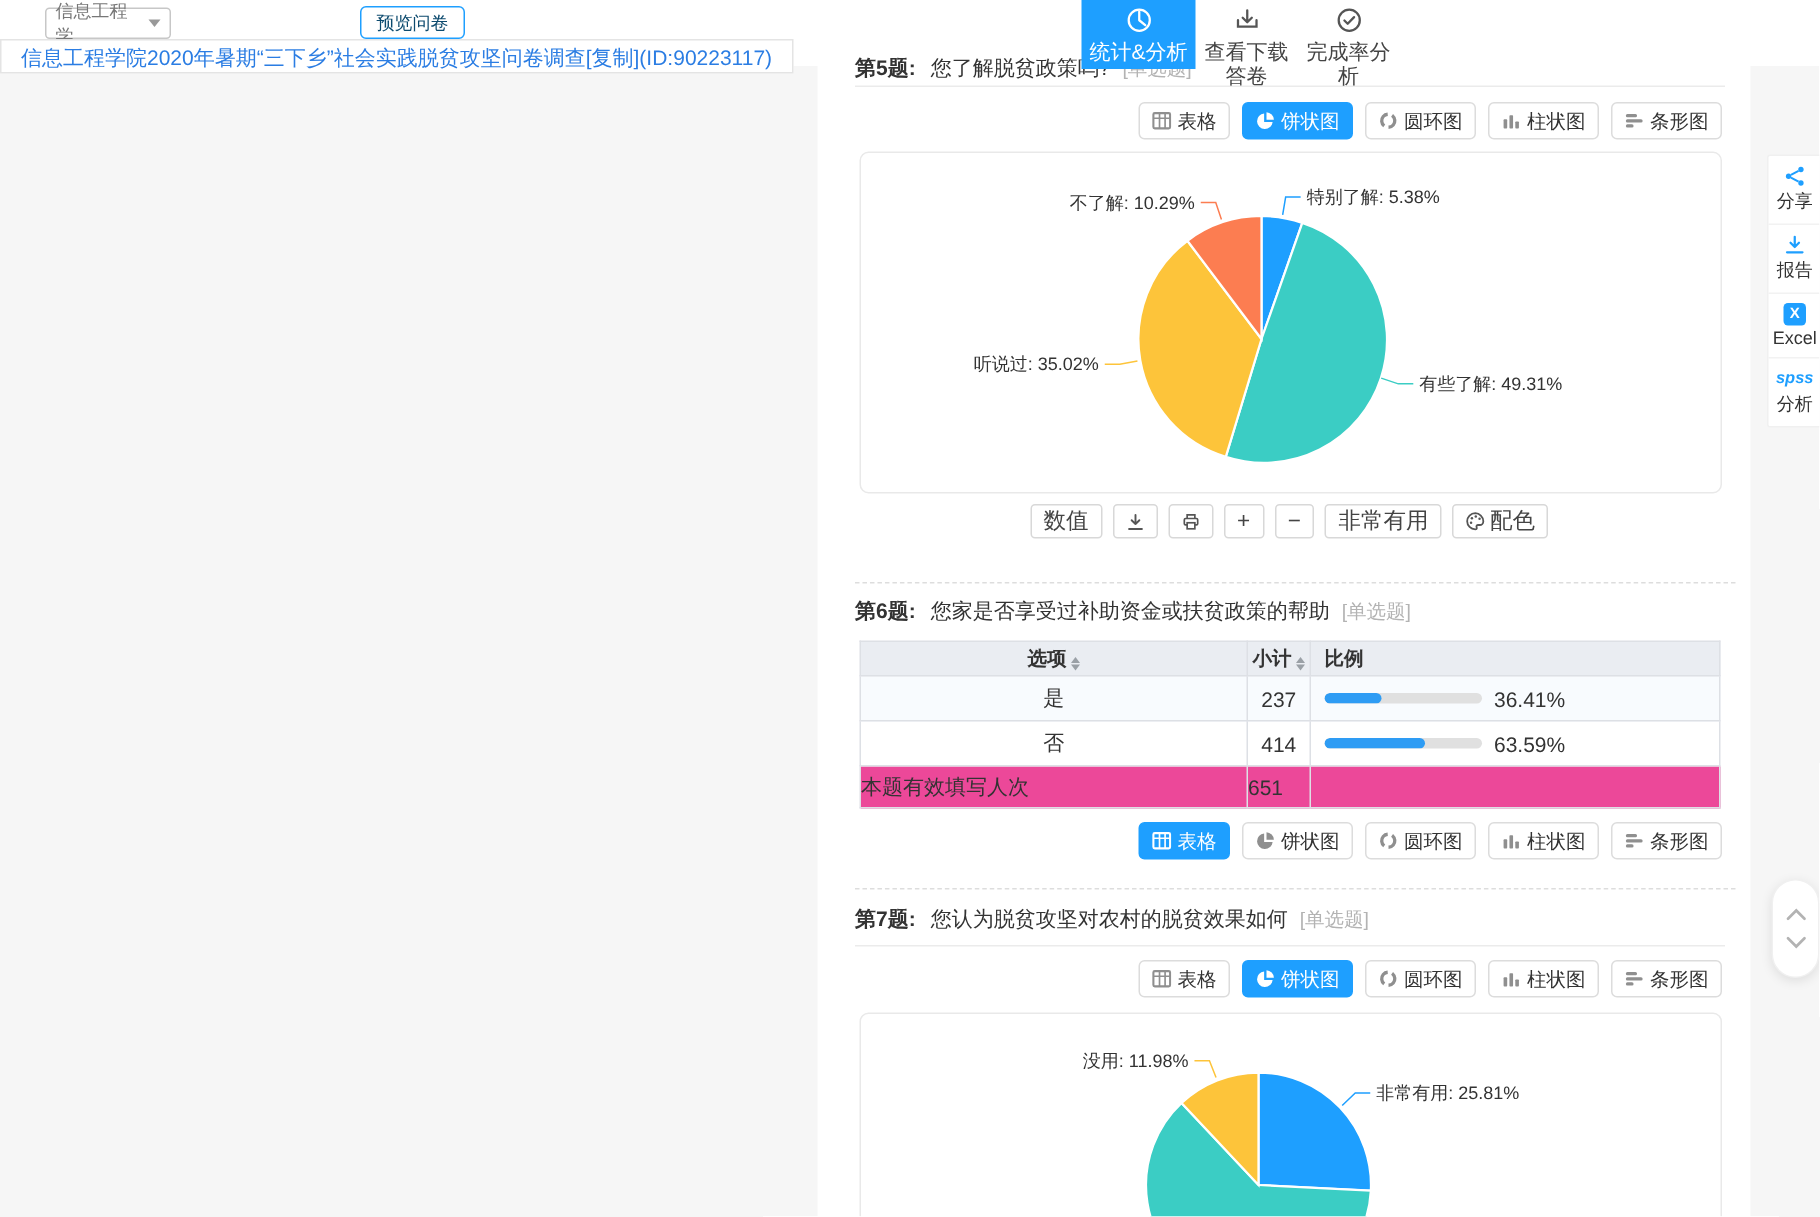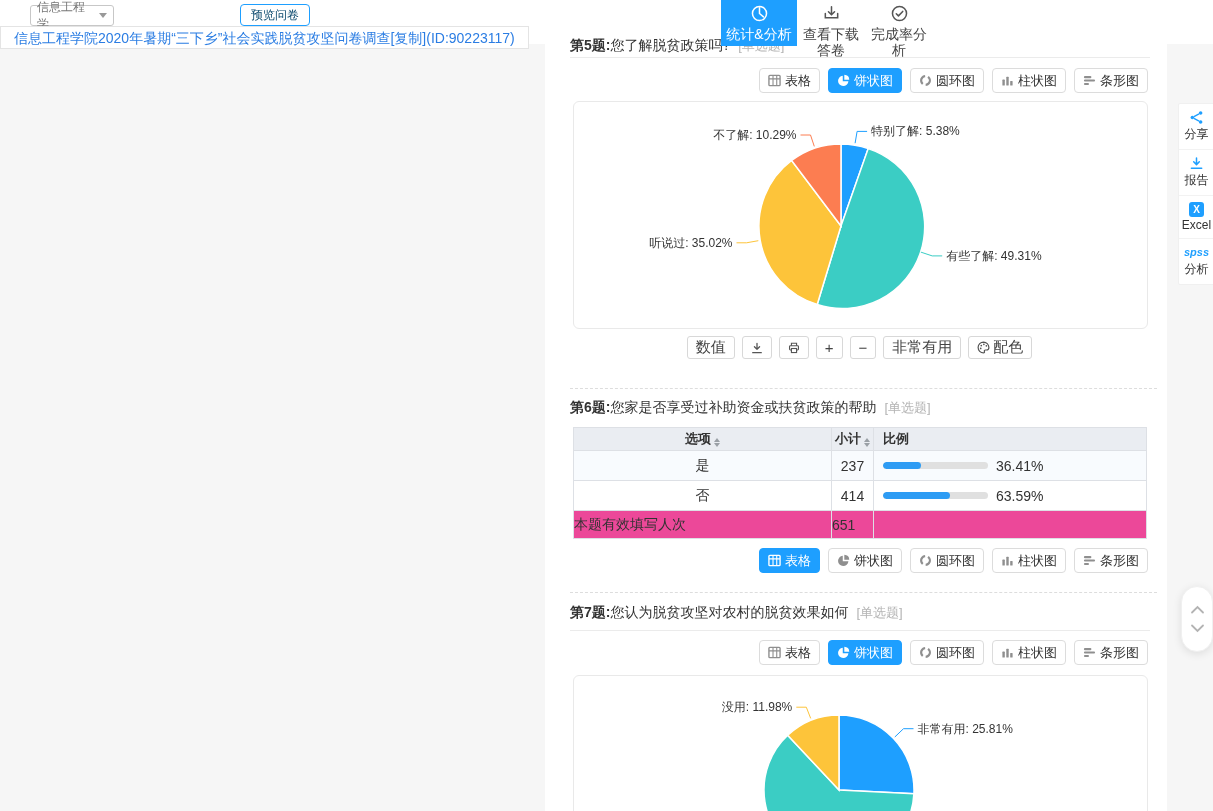--- a/index.html
+++ b/index.html
@@ -19,21 +19,21 @@
     font-size:14px;color:#2b7de3;white-space:nowrap;z-index:6;box-sizing:border-box}
   .tabs{left:721px;top:0;display:flex;align-items:flex-start;z-index:5}
   .tab{width:68px;text-align:center;padding-top:2px;font-size:14px;line-height:16px;color:#444;cursor:pointer}
   .tab.active{width:76px;background:#1E9FFF;color:#fff;padding-bottom:4px}
   .tab .ticon{display:block;height:20px;margin:2px auto 2px;color:#555}
   .tab .ticon svg{vertical-align:top}
   .tab.active .ticon{color:#fff}
 
   
   .q-title{font-size:14px;color:#333;white-space:nowrap}
-  .q-num{font-weight:bold;}
+  .q-num{font-weight:bold;margin-right:10px}
   .q-tag{color:#b3b3b3;margin-left:8px;font-size:13px}
   .hr-solid{height:0;border-top:1px solid #ebebeb}
   .hr-dashed{height:0;border-top:1px dashed #ddd}
 
   .type-row{display:flex;justify-content:flex-end;gap:8px}
   .tbtn{display:inline-flex;align-items:center;gap:4px;height:25px;padding:0 8px;background:#fff;border:1px solid #dcdcdc;
     border-radius:4px;font-size:13px;color:#333;cursor:pointer;box-sizing:border-box}
   .tbtn .ticon{color:#8f8f8f;display:inline-flex}
   .tbtn.active{background:#1E9FFF;border-color:#1E9FFF;color:#fff}
   .tbtn.active .ticon{color:#fff}

